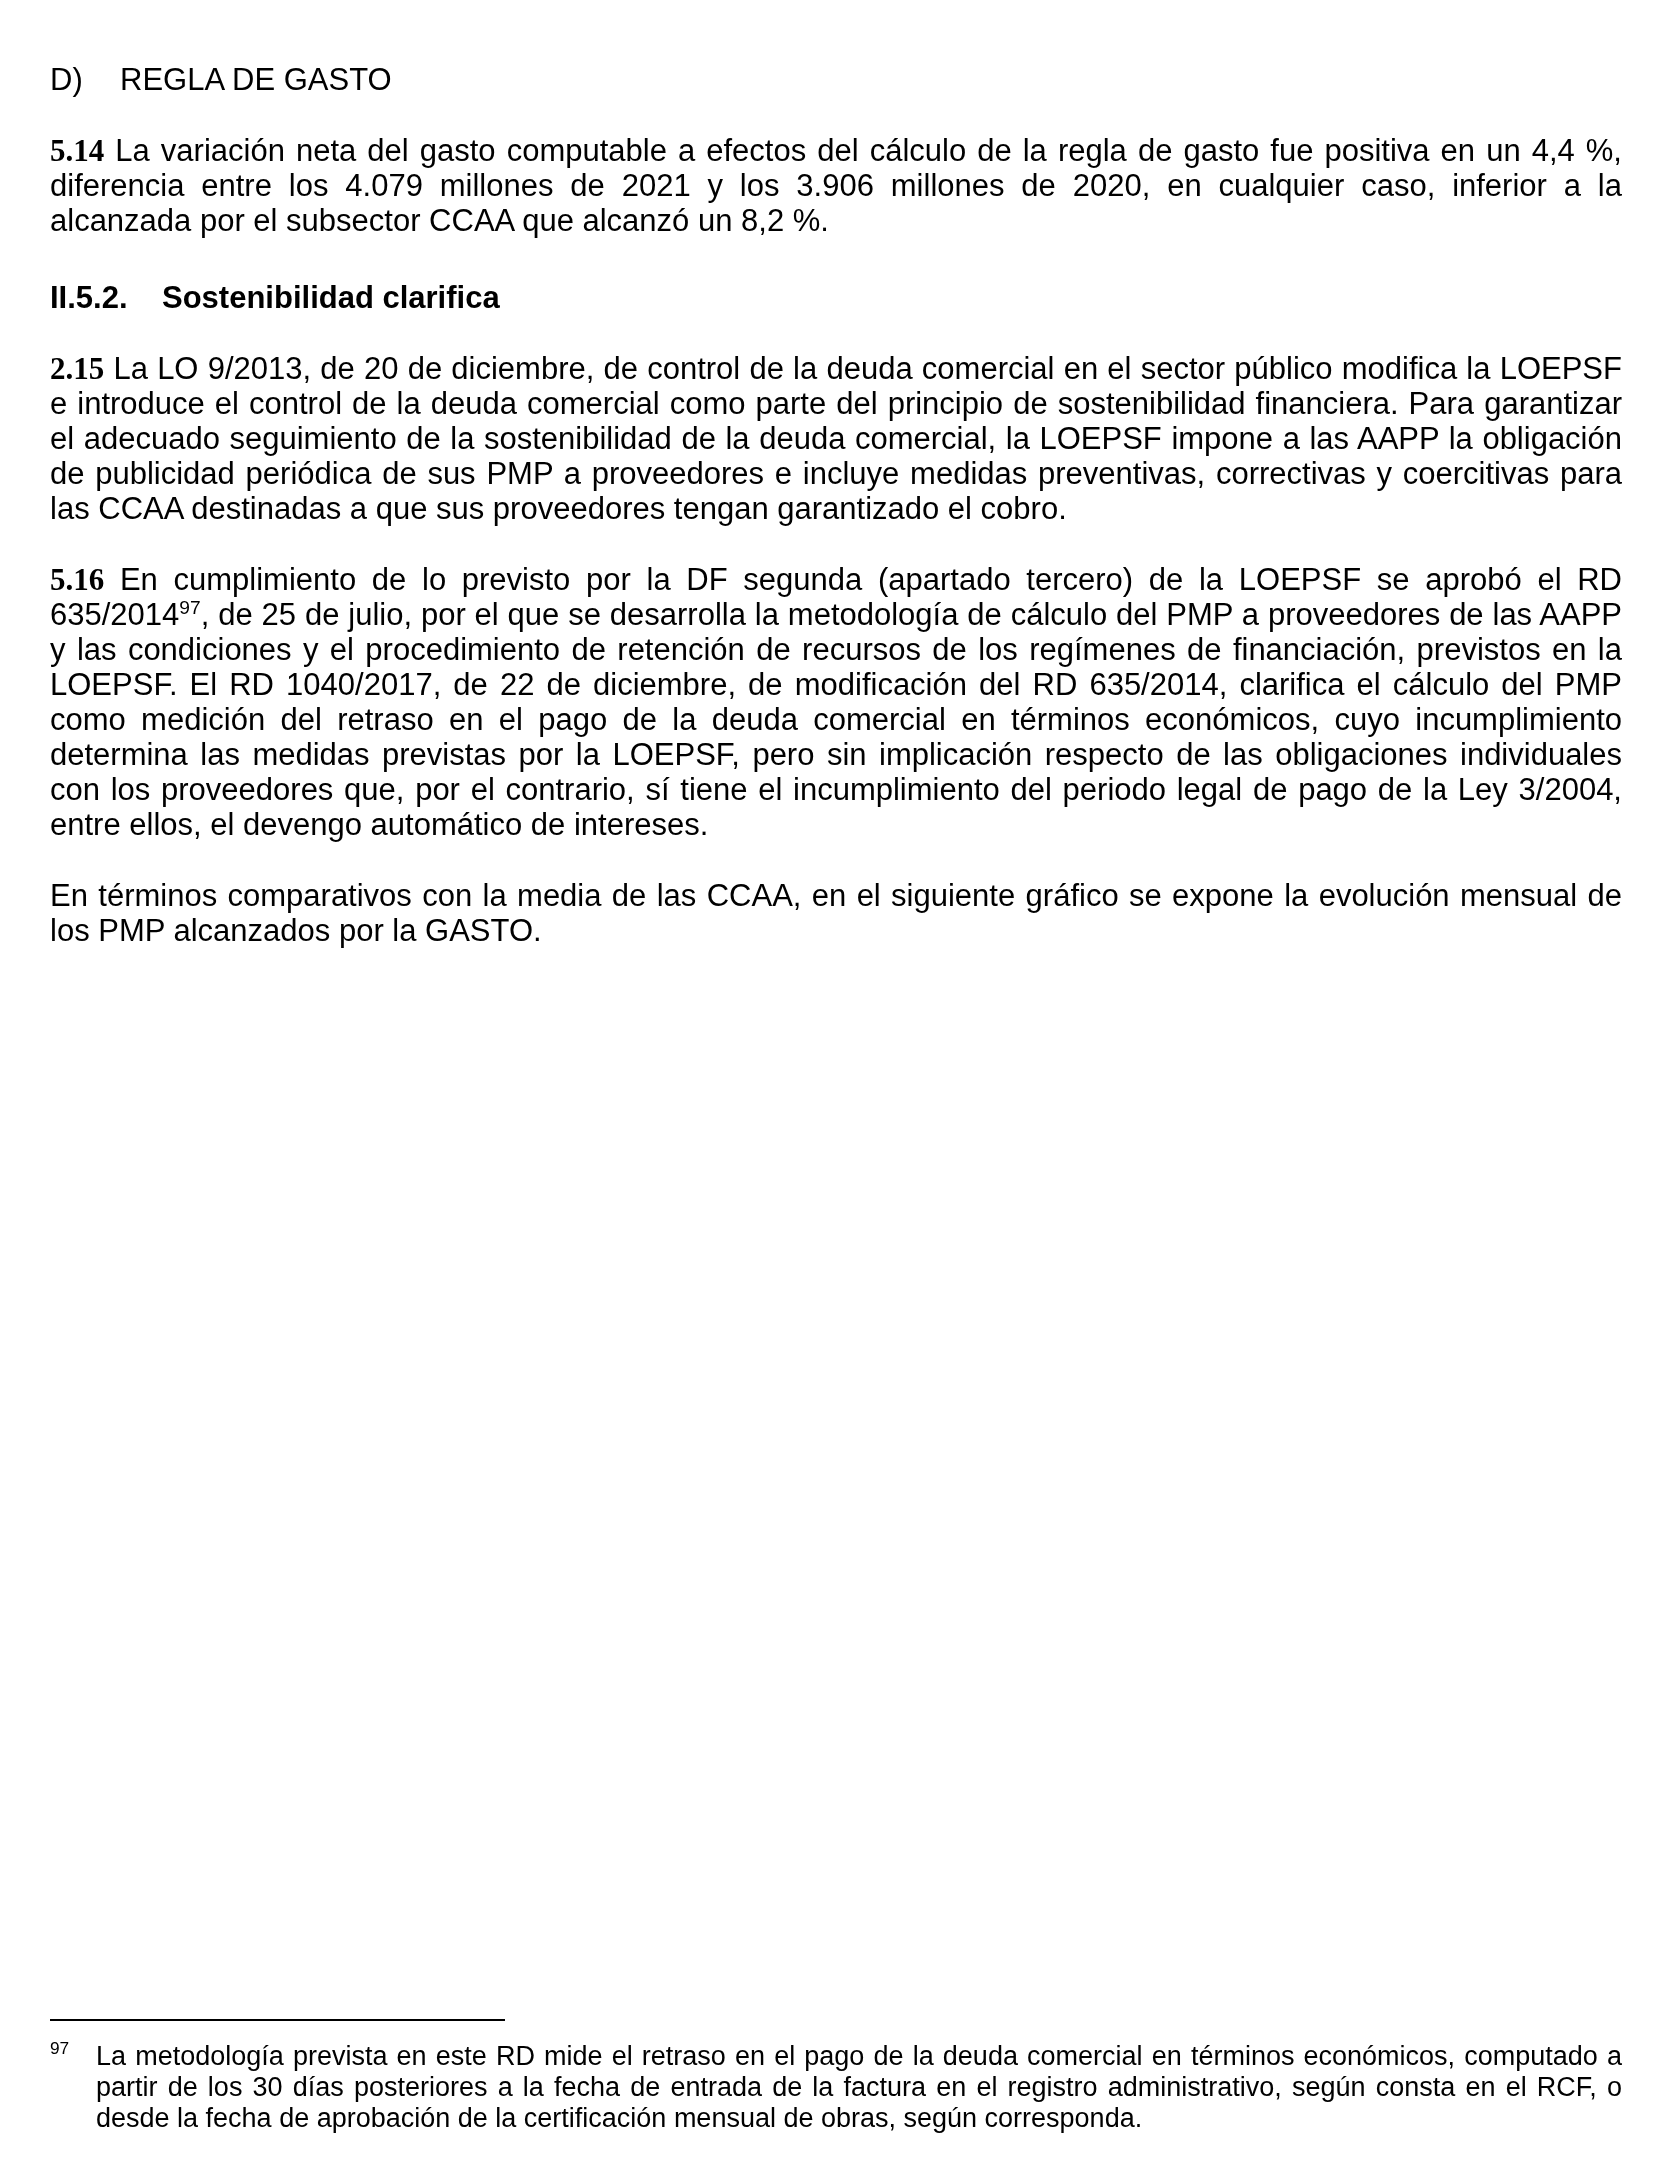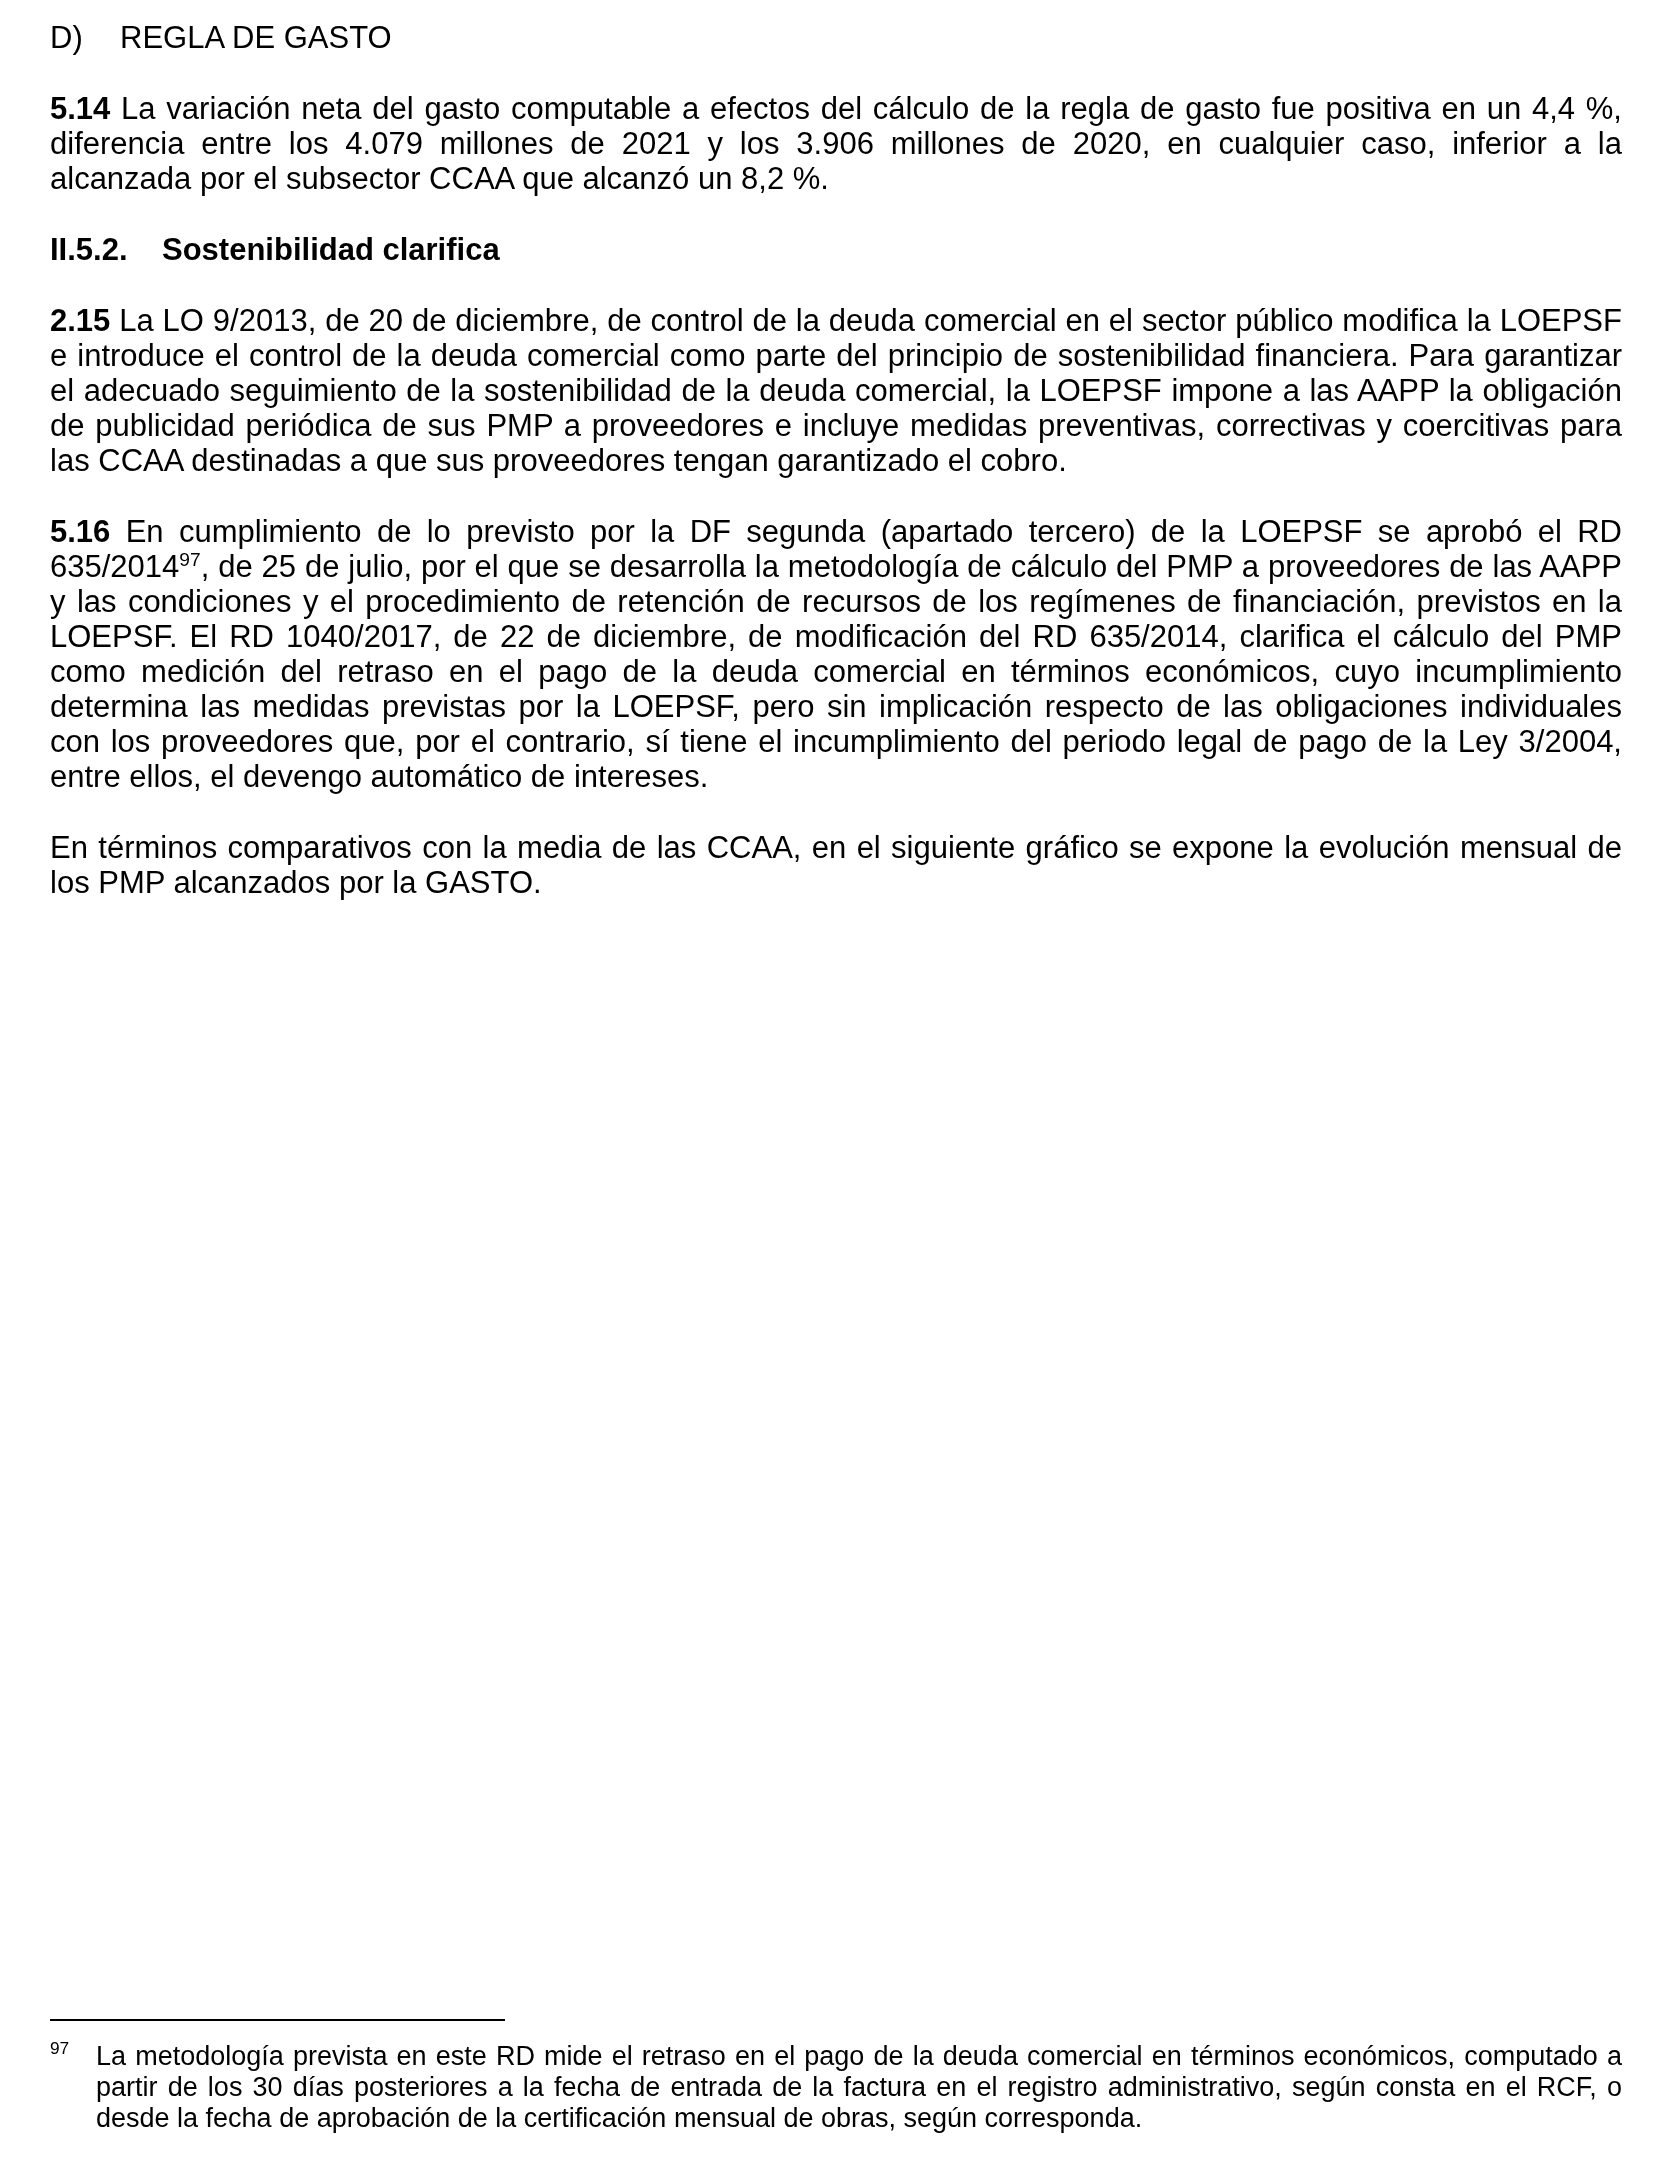--- a/index.html
+++ b/index.html
@@ -18,40 +18,42 @@
     line-height: 35px;
     box-sizing: border-box;
     padding: 20.4px 50px 0 50px;
     overflow: hidden;
   }
   .block {
     margin: 0 0 36px 0;
   }
   .heading {
     font-weight: bold;
+    margin-top: 42px;
   }
   .heading .hnum {
     display: inline-block;
   }
   .heading-letter .hnum {
     width: 70px;
     font-weight: normal;
   }
   .heading-letter .htitle {
     font-weight: normal;
   }
   .heading-num .hnum {
     width: 112px;
   }
   p.body-par {
     margin: 0 0 36px 0;
     text-align: justify;
   }
   p.body-par .parnum {
     font-weight: bold;
+    font-family: Liberation Serif, serif;
   }
   sup.fn-ref {
     font-size: 0.62em;
     line-height: 0;
     vertical-align: super;
   }
   .footnote-area {
     position: absolute;
     left: 50px;
     right: 50px;

